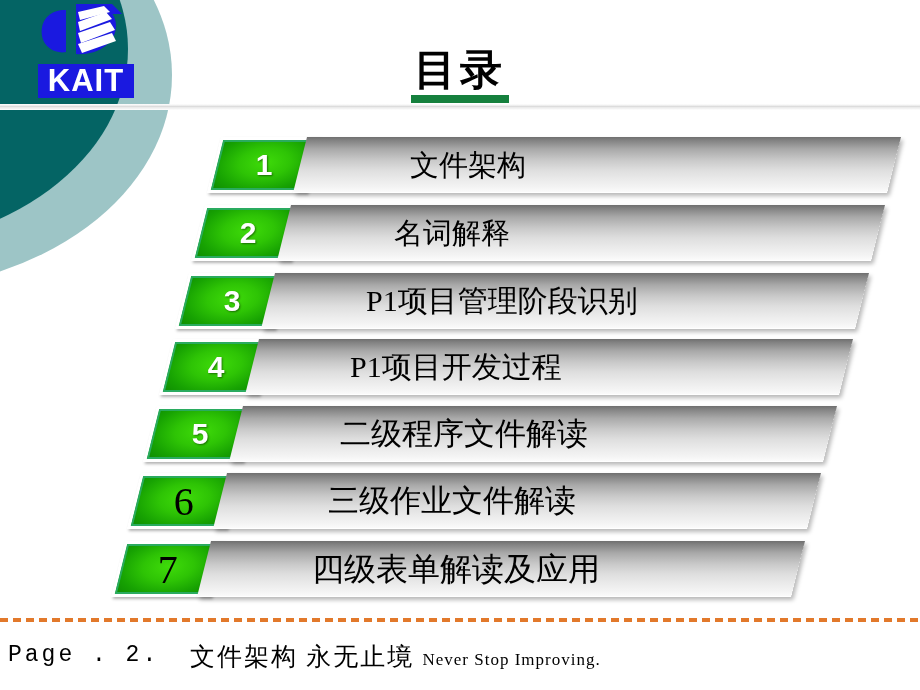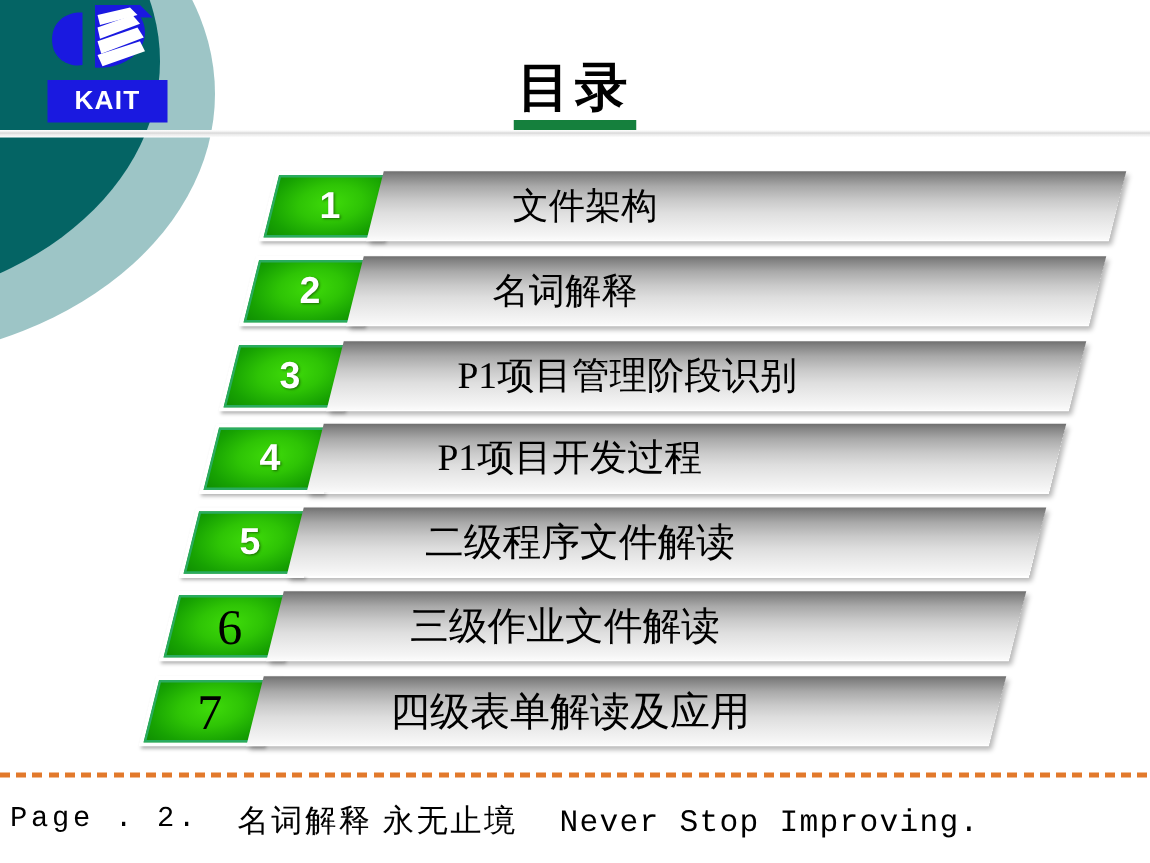--- a/index.html
+++ b/index.html
@@ -28,21 +28,21 @@
   .top-rule{position:absolute;left:0;top:104px;width:920px;height:6px;
     background:linear-gradient(to bottom,#ffffff 0%,#e3e3e3 40%,#f2f2f2 75%,#ffffff 100%);}
   .top-rule-line{position:absolute;left:0;top:106px;width:920px;height:1px;background:#dcdcdc;}
 
   
   .logo{position:absolute;left:26px;top:2px;width:112px;height:100px;}
   .logo svg{display:block;}
   .logo-box{
     position:absolute;left:12px;top:62px;width:96px;height:34px;background:#1a19e0;
     color:#ffffff;font-family:"Liberation Sans","DejaVu Sans",sans-serif;font-weight:bold;
-    font-size:21px;line-height:34px;text-align:center;letter-spacing:1px;
+    font-size:31px;line-height:34px;text-align:center;letter-spacing:1px;
   }
 
   
   .title{
     position:absolute;left:0;top:42px;width:920px;text-align:center;
     font-family:"Liberation Serif","DejaVu Serif",serif;
     font-size:42px;font-weight:bold;color:#000;letter-spacing:4px;
   }
   .title span{border-bottom:8px solid #15803d;padding:0 3px 2px 3px;}
 
@@ -98,22 +98,22 @@
     position:absolute;left:8px;top:6px;
     font-family:"Liberation Mono","DejaVu Sans Mono",monospace;
     font-size:23px;color:#000;letter-spacing:3px;
   }
   .foot-slogan{
     position:absolute;left:190px;top:4px;
     font-family:"Liberation Serif","DejaVu Serif",serif;
     font-size:25px;color:#000;letter-spacing:2px;white-space:nowrap;
   }
   .foot-slogan .en{
-    font-family:Liberation Mono, monospace;
-    font-size:25px;letter-spacing:1px;margin-left:25px;
+    font-family:Liberation Serif, serif;
+    font-size:17px;letter-spacing:1px;
   }
 </style>
 </head>
 <body>
 
 <div id="slide">
 
   <div class="deco-wrap">
     <div class="deco-topblock"></div>
     <div class="deco-topblock2"></div>
@@ -206,18 +206,18 @@
         <span class="label" style="padding-left:108px;font-size:32px;">四级表单解读及应用</span>
       </div>
     </div>
 
   </div>
 
   <div class="dash-line"></div>
   <div class="footer">
     <div class="foot-page">Page . 2.</div>
     <div class="foot-slogan">
-      <span>名词解释  永无止境</span>
+      <span>文件架构  永无止境</span>
       <span class="en">Never  Stop  Improving.</span>
     </div>
   </div>
 
 </div>
 
 </body></html>

